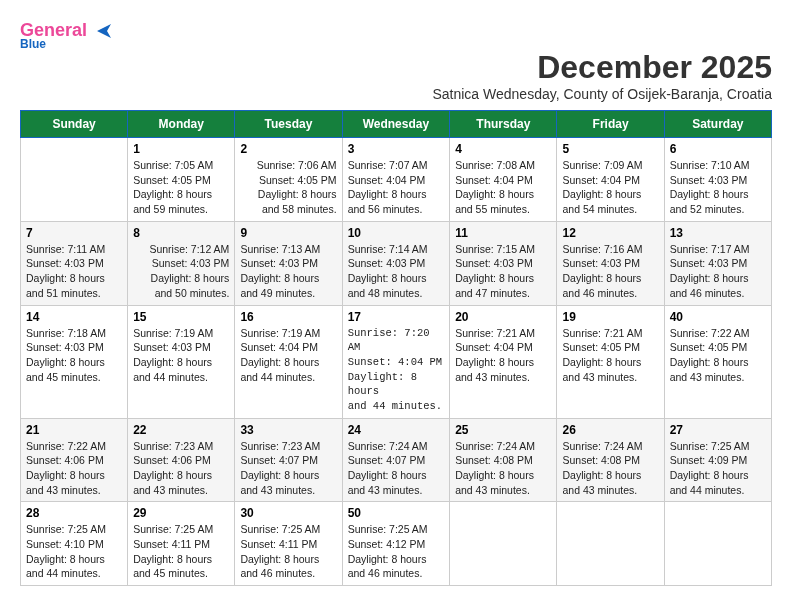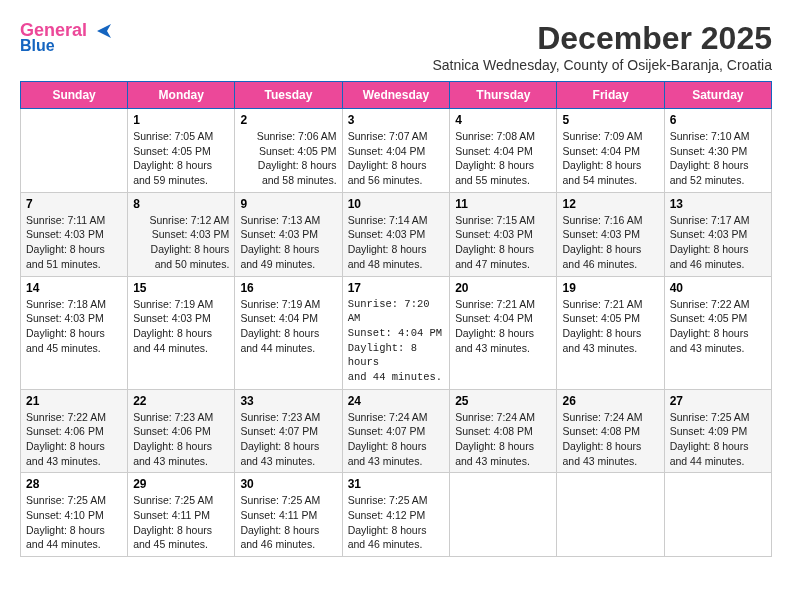--- a/index.html
+++ b/index.html
@@ -26,33 +26,34 @@
       align-items: center;
       gap: 2px;
     }
     .title-section {
       text-align: right;
     }
     .month-title {
       font-size: 32px;
       font-weight: bold;
       color: #333;
+      margin-top: 29px;
     }
     .subtitle {
       font-size: 14px;
       color: #333;
       font-weight: normal;
     }
     .calendar {
       width: 100%;
       border-collapse: collapse;
       font-size: 11px;
     }
     .calendar th {
-      background-color: #ec4899;
+      background-color: #15803d;
       color: white;
       text-align: center;
       padding: 6px 4px;
       font-size: 12px;
       font-weight: bold;
       border: 1px solid #1565C0;
     }
     .calendar td {
       border: 1px solid #ccc;
       vertical-align: top;
@@ -86,21 +87,21 @@
 <body>
 
 <div class="header">
   <div class="logo">
     <div class="logo-row">
       <span style="font-size:18px;font-weight:bold;color:#ec4899;">General</span>
       <svg width="22" height="18" viewBox="0 0 22 18">
         <polygon points="8,9 22,2 18,9 22,16" fill="#1565C0"></polygon>
       </svg>
     </div>
-    <span style="font-size:16px;font-weight:bold;color:#1565C0;margin-top:-4px;">Blue</span>
+    <span style="font-size:12px;font-weight:bold;color:#1565C0;margin-top:-4px;">Blue</span>
   </div>
   <div class="title-section">
     <div class="month-title">December 2025</div>
     <div class="subtitle">Satnica Wednesday, County of Osijek-Baranja, Croatia</div>
   </div>
 </div>
 
 <table class="calendar">
   <thead>
     <tr>
@@ -147,21 +148,21 @@
         <td>
           <span class="day-number">5</span>
           <div class="day-info" style="white-space: pre-line;">Sunrise: 7:09 AM
 Sunset: 4:04 PM
 Daylight: 8 hours
 and 54 minutes.</div>
         </td>
         <td>
           <span class="day-number">6</span>
           <div class="day-info" style="white-space: pre-line;">Sunrise: 7:10 AM
-Sunset: 4:30 PM
+Sunset: 4:03 PM
 Daylight: 8 hours
 and 52 minutes.</div>
         </td>
       </tr>
       <tr>
         <td>
           <span class="day-number">7</span>
           <div class="day-info" style="white-space: pre-line;">Sunrise: 7:11 AM
 Sunset: 4:03 PM
 Daylight: 8 hours
@@ -328,21 +329,21 @@
 and 45 minutes.</div>
         </td>
         <td>
           <span class="day-number">30</span>
           <div class="day-info" style="white-space: pre-line;">Sunrise: 7:25 AM
 Sunset: 4:11 PM
 Daylight: 8 hours
 and 46 minutes.</div>
         </td>
         <td>
-          <span class="day-number">31</span>
+          <span class="day-number">50</span>
           <div class="day-info" style="white-space: pre-line;">Sunrise: 7:25 AM
 Sunset: 4:12 PM
 Daylight: 8 hours
 and 46 minutes.</div>
         </td>
         <td class="empty-cell"></td>
         <td class="empty-cell"></td>
         <td class="empty-cell"></td>
       </tr>
     </tbody>

